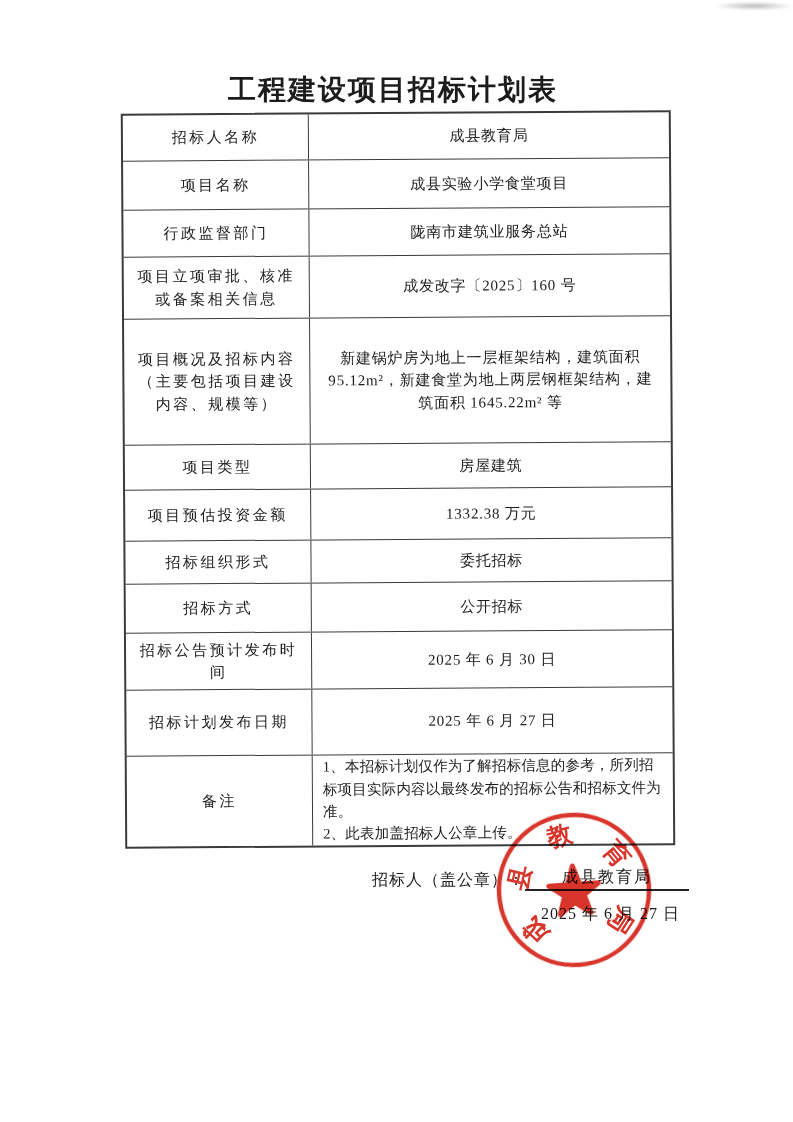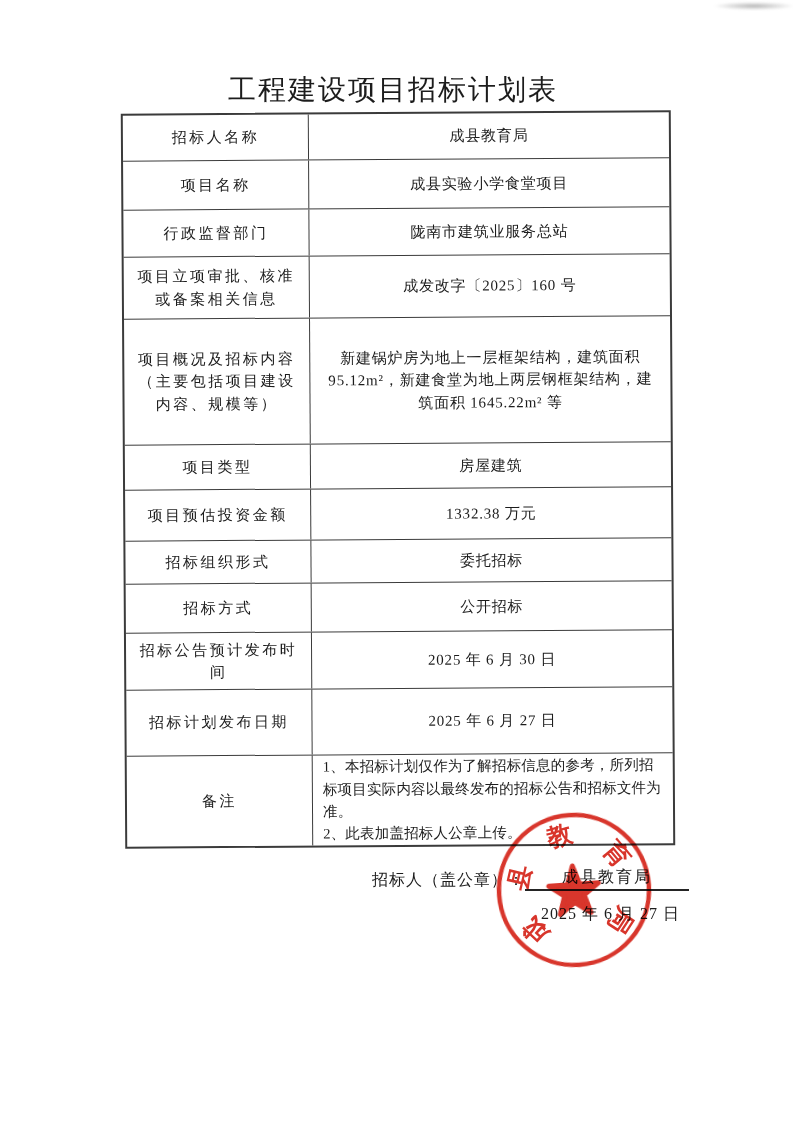--- a/index.html
+++ b/index.html
@@ -7,21 +7,21 @@
     position:relative; width:793px; height:1122px; background:#ffffff;
     font-family:"Liberation Serif","DejaVu Serif",serif; color:#1c1c1c; overflow:hidden;
   }
   .smudge {
     position:absolute; left:714px; top:2px; width:80px; height:8px;
     background:radial-gradient(ellipse at center, rgba(110,110,110,.5), rgba(200,200,200,0) 72%);
     filter:blur(1px);
   }
   .title {
     position:absolute; left:113px; top:71px; width:560px; margin:0;
-    text-align:center; font-size:28px; font-weight:normal; letter-spacing:2px;
+    text-align:center; font-size:28px; font-weight:bold; letter-spacing:2px;
   }
   .tbl {
     position:absolute; left:123px; top:112px; width:550px;
     border:2px solid #3b3b3b; box-sizing:border-box;
     transform:rotate(-0.35deg); transform-origin:50% 50%;
   }
   .row { display:flex; border-bottom:1.5px solid #3b3b3b; box-sizing:border-box; }
   .row:last-child { border-bottom:none; }
   .cell {
     box-sizing:border-box; display:flex; align-items:center; justify-content:center;

